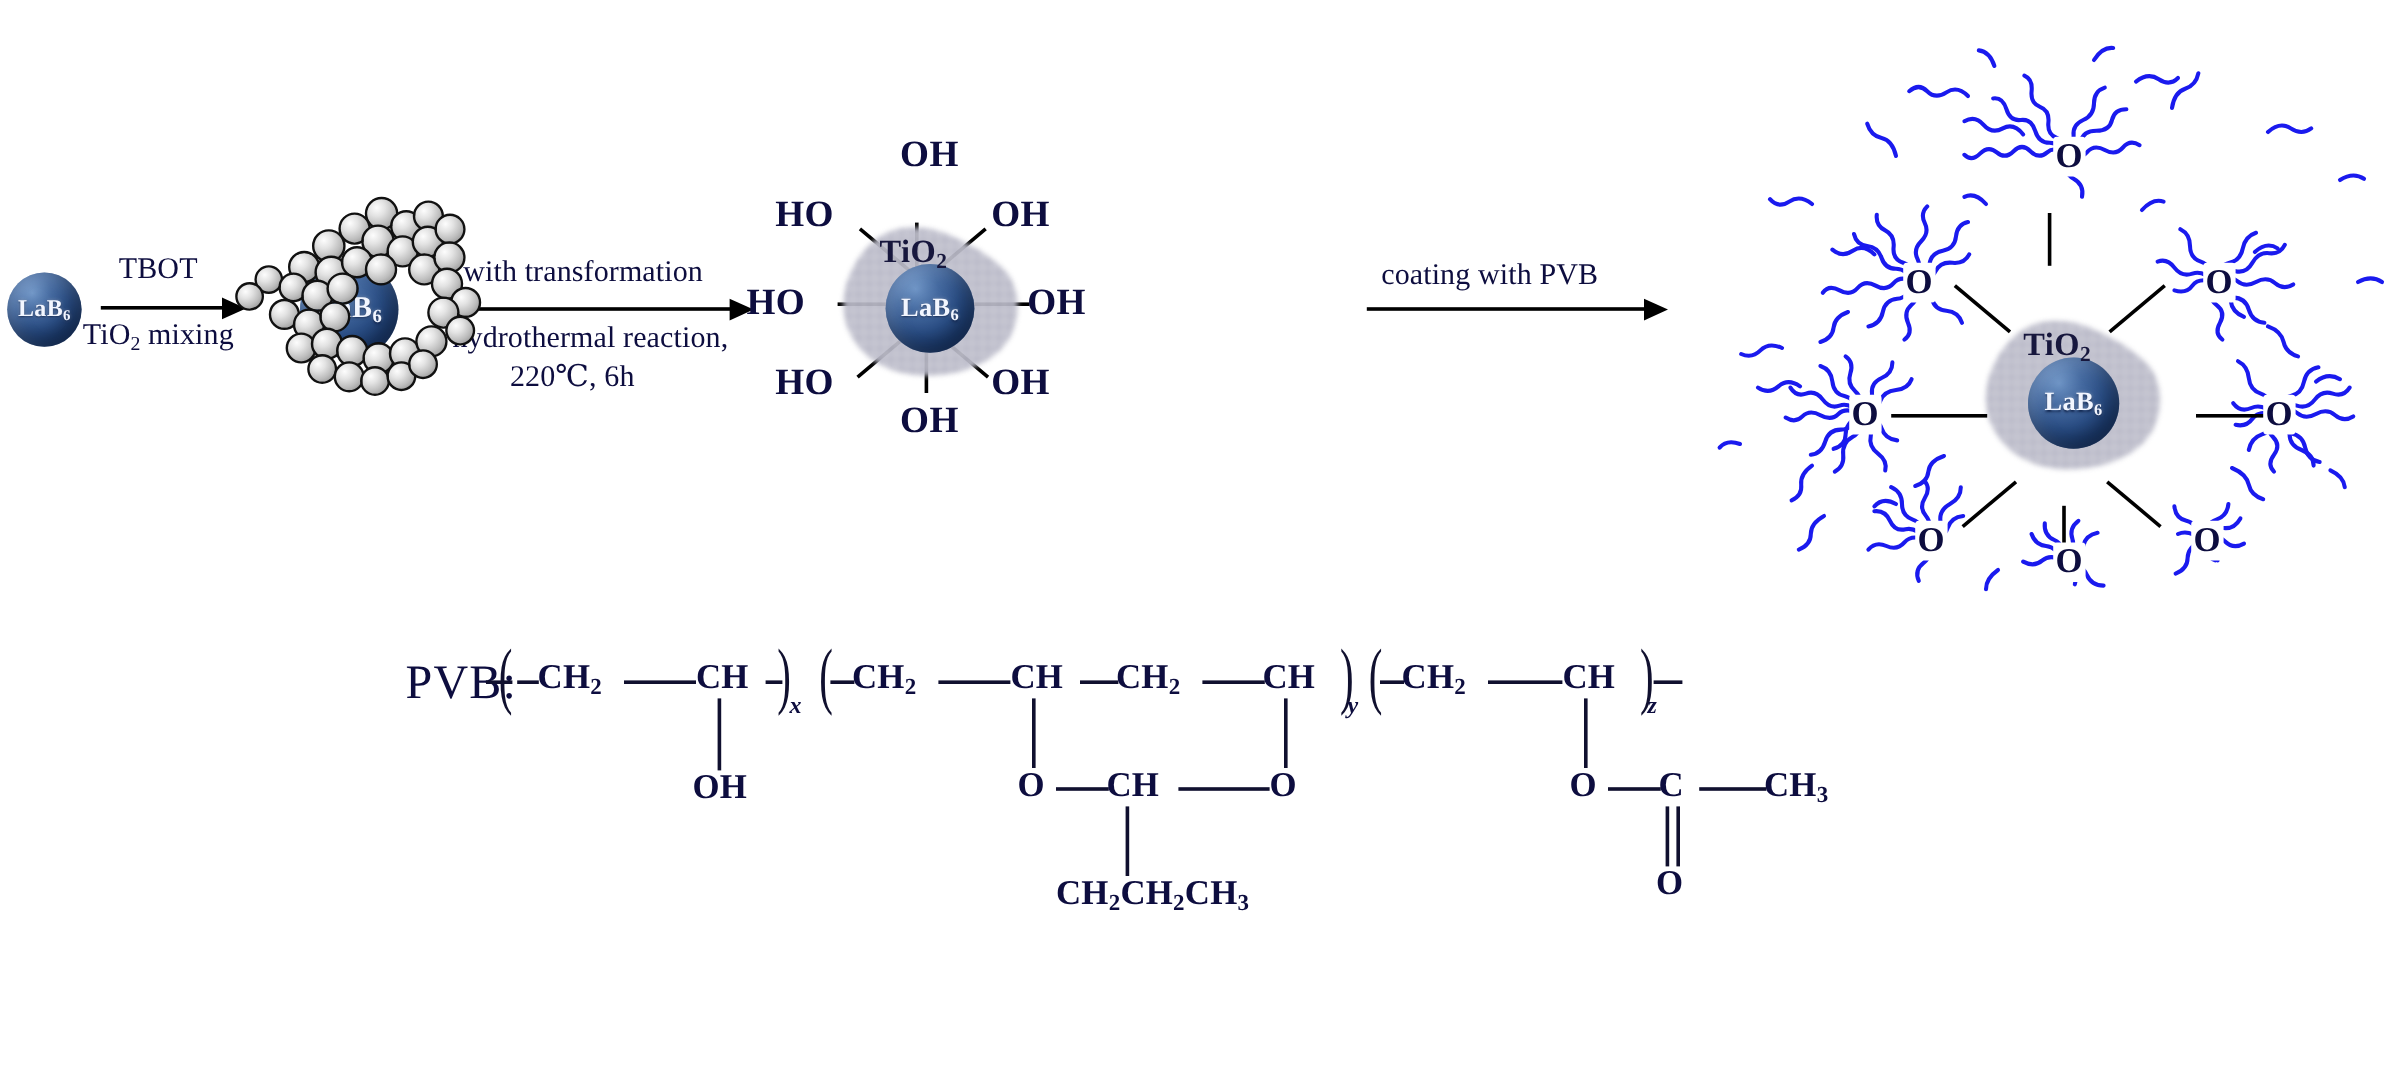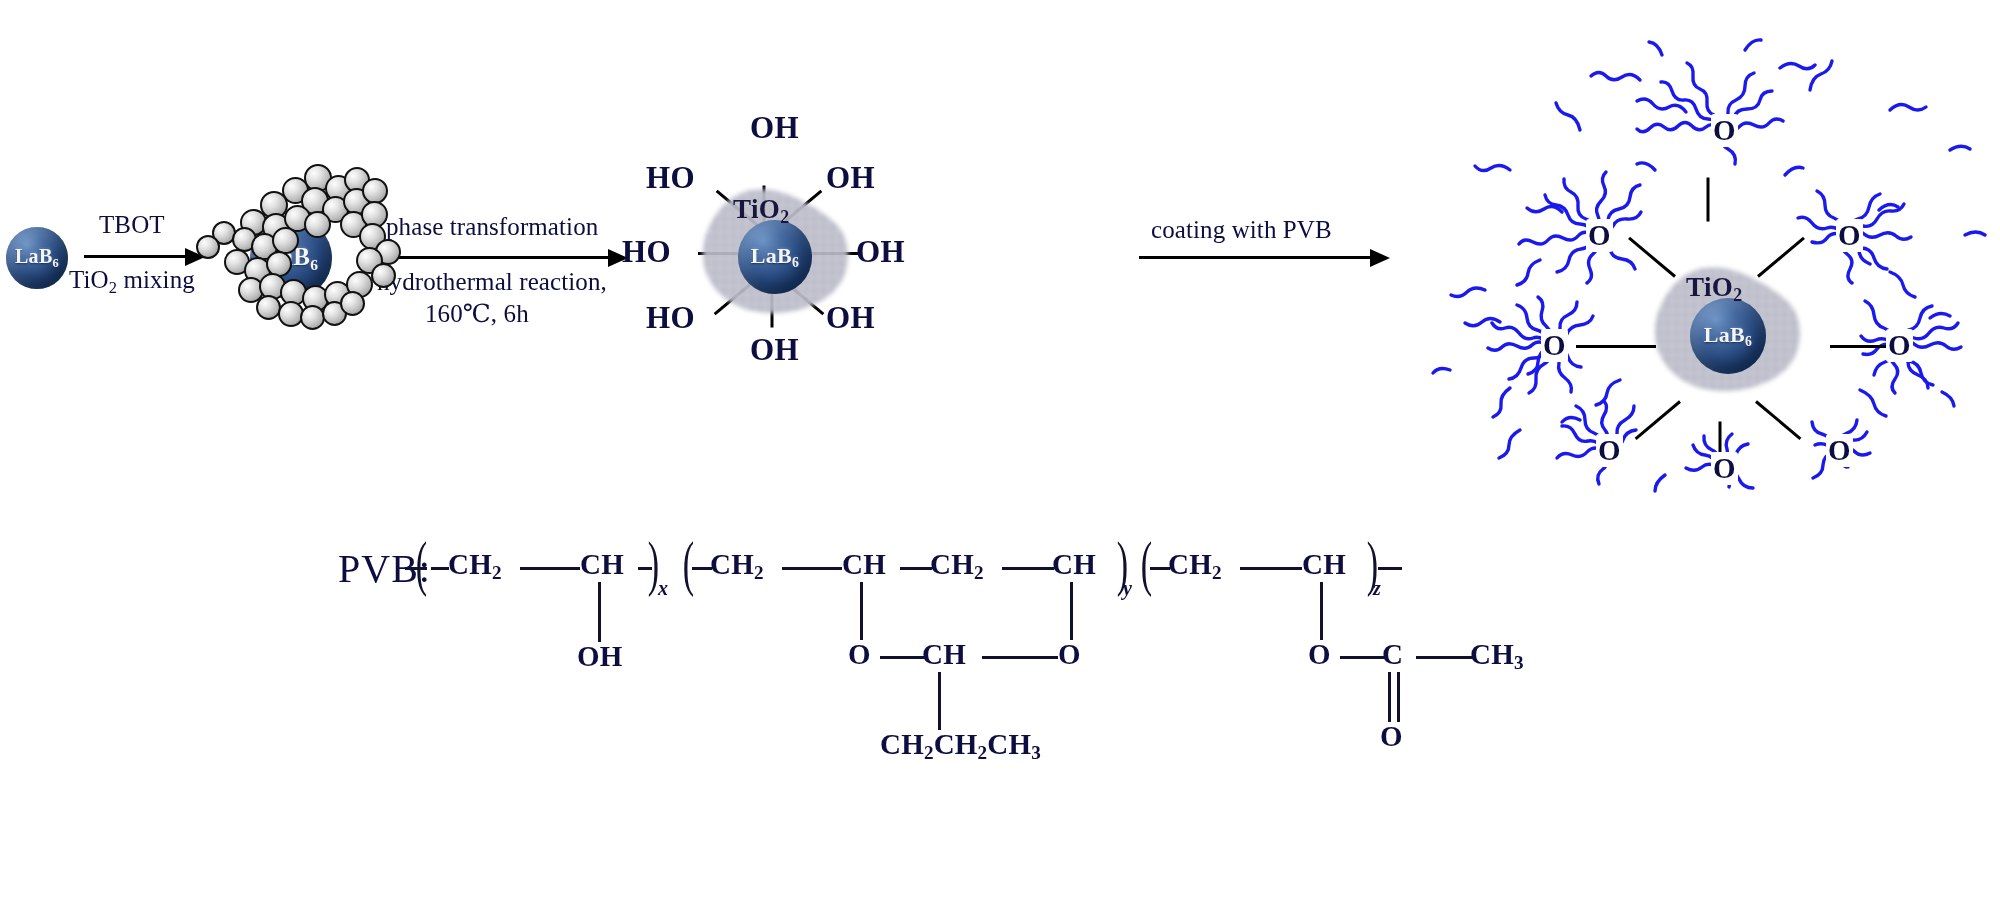--- a/index.html
+++ b/index.html
@@ -139,25 +139,25 @@
     <div class="np" style="left:106px;top:120px;width:23px;height:23px;z-index:3;"></div>
     <div class="np" style="left:128px;top:116px;width:23px;height:23px;z-index:3;"></div>
     <div class="np" style="left:150px;top:106px;width:23px;height:23px;z-index:3;"></div>
     <div class="np" style="left:60px;top:130px;width:21px;height:21px;z-index:3;"></div>
     <div class="np" style="left:82px;top:136px;width:22px;height:22px;z-index:3;"></div>
     <div class="np" style="left:104px;top:140px;width:21px;height:21px;z-index:3;"></div>
     <div class="np" style="left:126px;top:136px;width:21px;height:21px;z-index:3;"></div>
     <div class="np" style="left:144px;top:126px;width:21px;height:21px;z-index:3;"></div>
   </div>
 
-  <div class="lbl arrow-lbl" style="left:386px;top:213px;">phase transformation</div>
+  <div class="lbl arrow-lbl" style="left:386px;top:213px;">with transformation</div>
   <div class="arrow-line" style="left:374px;top:256px;width:236px;"></div>
   <div class="arrow-head" style="left:608px;top:249px;"></div>
   <div class="lbl arrow-lbl" style="left:377px;top:268px;">hydrothermal reaction,</div>
-  <div class="lbl arrow-lbl" style="left:425px;top:299px;">160℃, 6h</div>
+  <div class="lbl arrow-lbl" style="left:425px;top:299px;">220℃, 6h</div>
 
   <div class="abs" style="left:640px;top:110px;width:250px;height:270px;">
 
     <div class="bond" style="left:124px;top:118px;width:44px;transform:rotate(-90deg);"></div>
     <div class="bond" style="left:118px;top:114px;width:54px;transform:rotate(-140deg);"></div>
     <div class="bond" style="left:140px;top:114px;width:54px;transform:rotate(-40deg);"></div>
     <div class="bond" style="left:58px;top:142px;width:48px;"></div>
     <div class="bond" style="left:170px;top:142px;width:48px;"></div>
     <div class="bond" style="left:116px;top:168px;width:54px;transform:rotate(140deg);"></div>
     <div class="bond" style="left:142px;top:168px;width:54px;transform:rotate(40deg);"></div>

